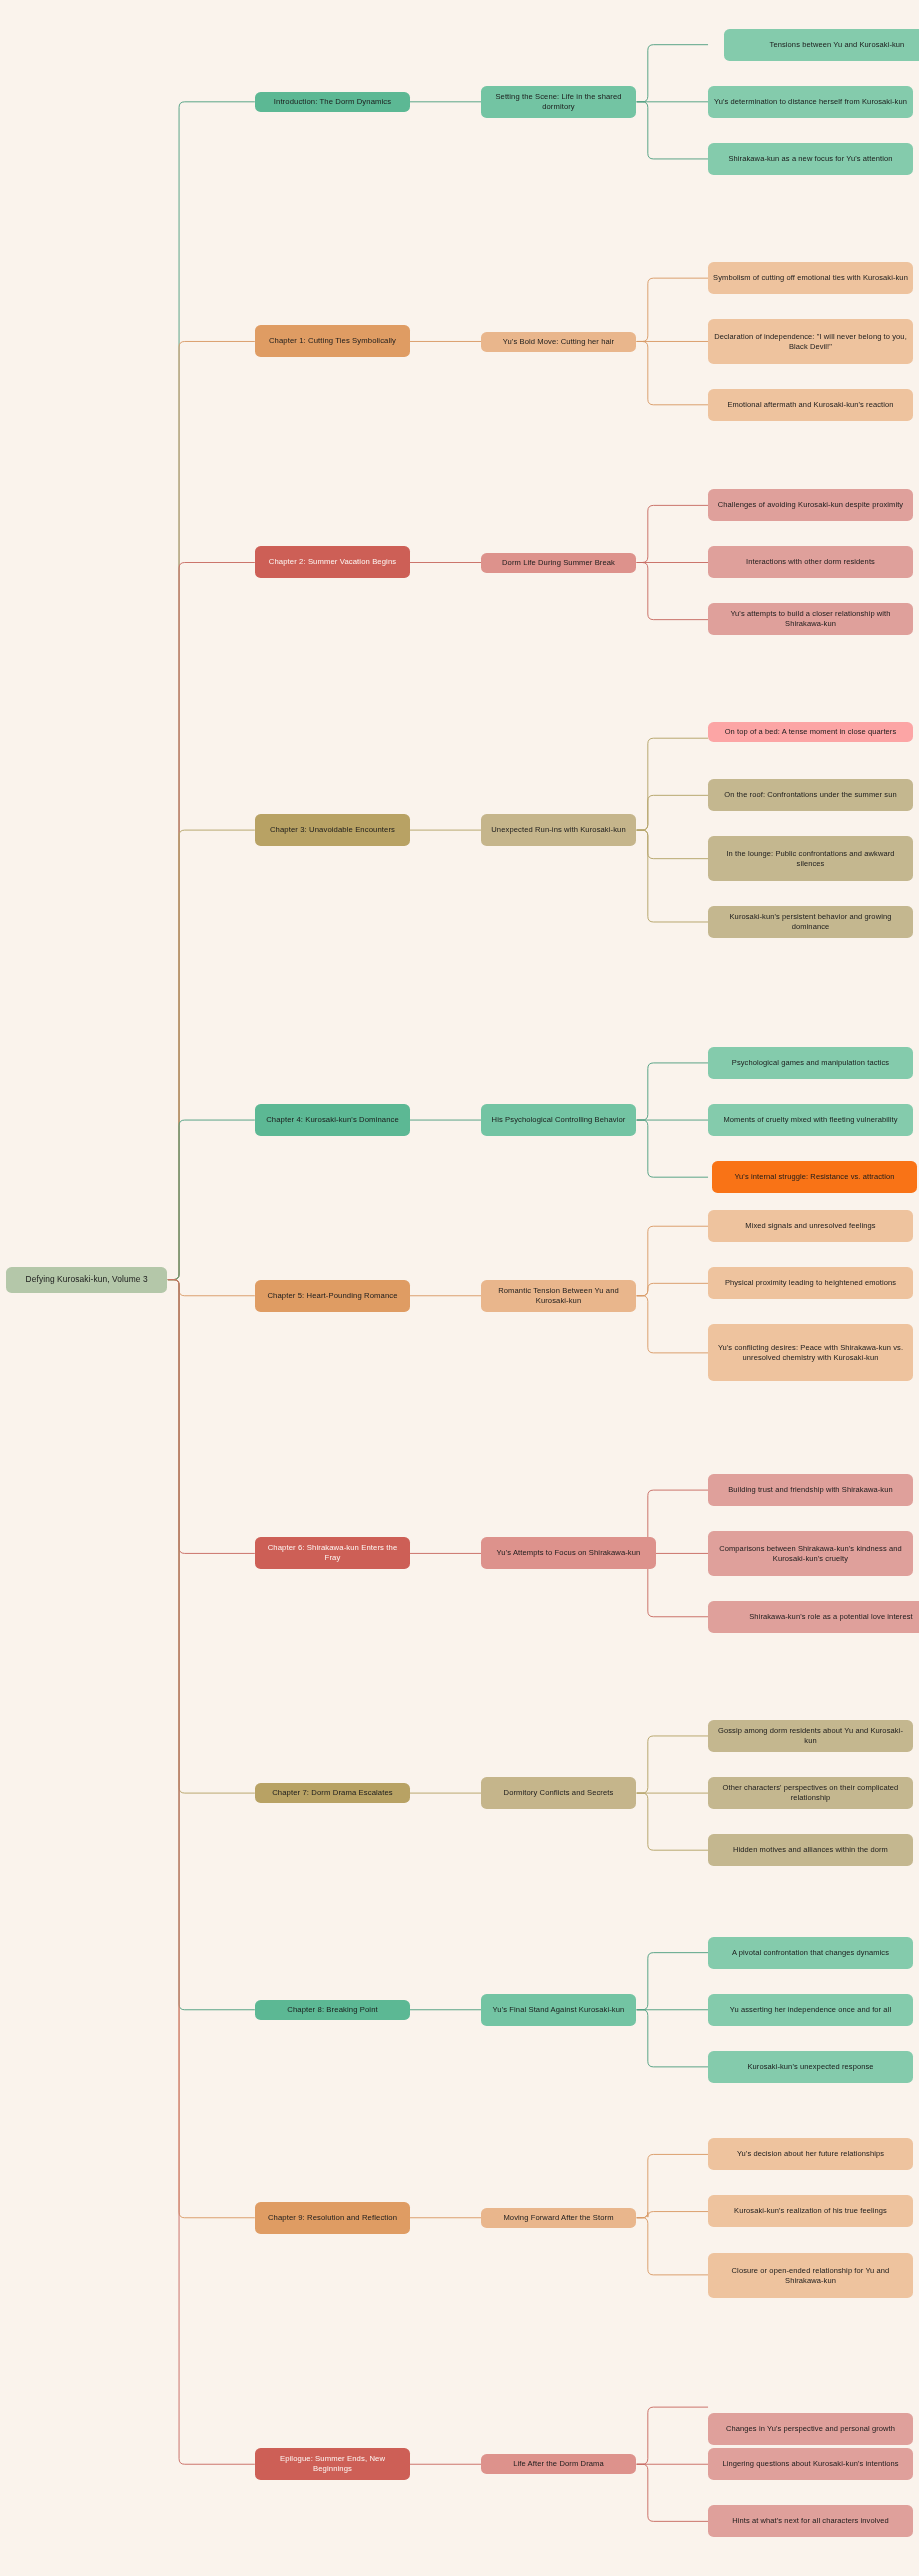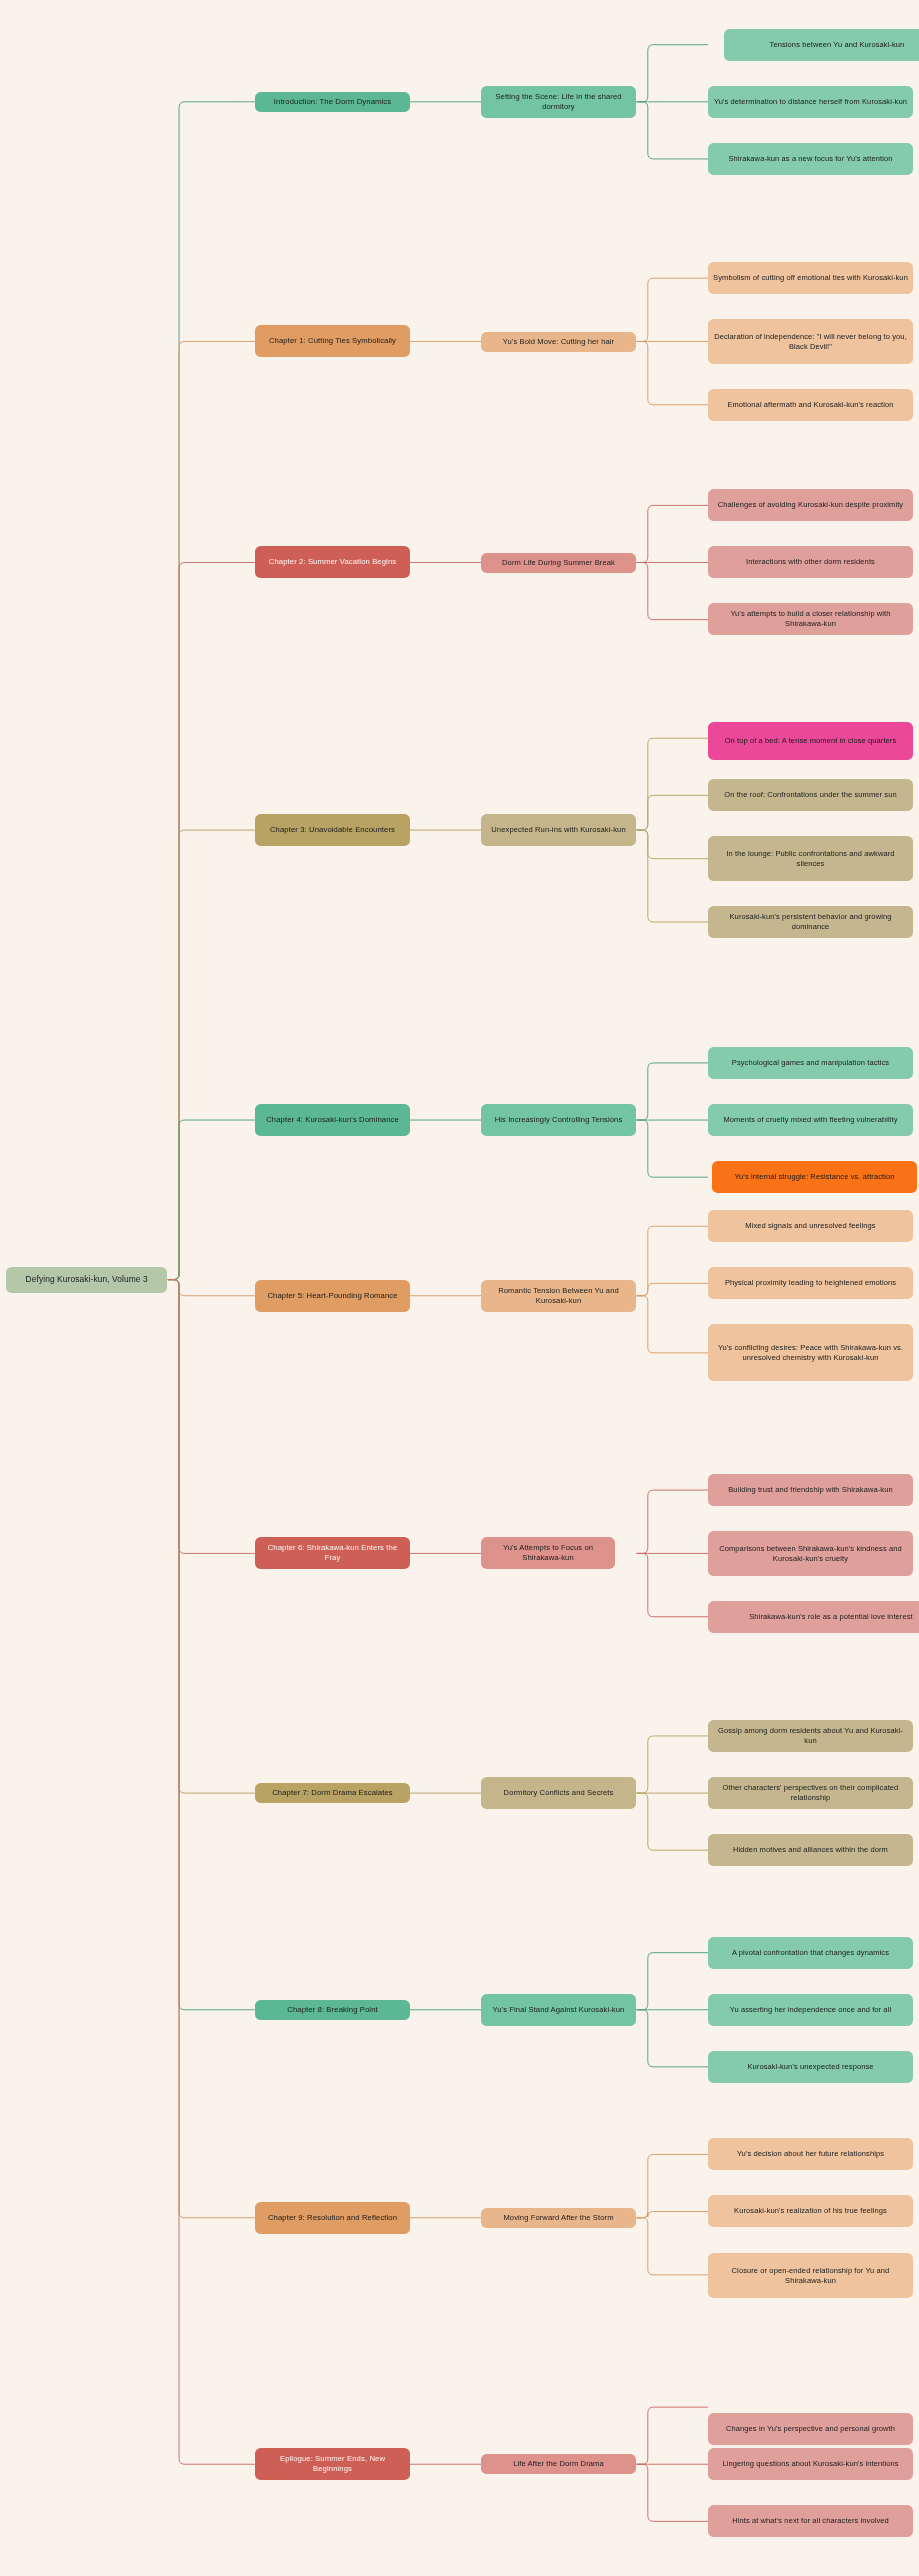--- a/index.html
+++ b/index.html
@@ -114,36 +114,36 @@
       <div class="node l3" style="left: 708px; top: 262px; width: 205px; height: 32px; background: rgb(238, 195, 158);">Symbolism of cutting off emotional ties with Kurosaki-kun</div>
       <div class="node l3" style="left: 708px; top: 319px; width: 205px; height: 45px; background: rgb(238, 195, 158);">Declaration of independence: "I will never belong to you, Black Devil!"</div>
       <div class="node l3" style="left: 708px; top: 389px; width: 205px; height: 32px; background: rgb(238, 195, 158);">Emotional aftermath and Kurosaki-kun's reaction</div>
       <div class="node l1 white-text" style="left: 255px; top: 546px; width: 155px; height: 32px; background: rgb(205, 95, 86);">Chapter 2: Summer Vacation Begins</div>
       <div class="node l2" style="left: 481px; top: 553px; width: 155px; height: 20px; background: rgb(221, 146, 140);">Dorm Life During Summer Break</div>
       <div class="node l3" style="left: 708px; top: 489px; width: 205px; height: 32px; background: rgb(223, 160, 155);">Challenges of avoiding Kurosaki-kun despite proximity</div>
       <div class="node l3" style="left: 708px; top: 546px; width: 205px; height: 32px; background: rgb(223, 160, 155);">Interactions with other dorm residents</div>
       <div class="node l3" style="left: 708px; top: 603px; width: 205px; height: 32px; background: rgb(223, 160, 155);">Yu's attempts to build a closer relationship with Shirakawa-kun</div>
       <div class="node l1" style="left: 255px; top: 814px; width: 155px; height: 32px; background: rgb(184, 162, 100);">Chapter 3: Unavoidable Encounters</div>
       <div class="node l2" style="left: 481px; top: 814px; width: 155px; height: 32px; background: rgb(197, 181, 139);">Unexpected Run-ins with Kurosaki-kun</div>
-      <div class="node l3" style="left: 708px; top: 722px; width: 205px; height: 38px; background: #ec4899;">On top of a bed: A tense moment in close quarters</div>
+      <div class="node l3" style="left: 708px; top: 722px; width: 205px; height: 20px; background: #fca5a5;">On top of a bed: A tense moment in close quarters</div>
       <div class="node l3" style="left: 708px; top: 779px; width: 205px; height: 32px; background: rgb(196, 183, 143);">On the roof: Confrontations under the summer sun</div>
       <div class="node l3" style="left: 708px; top: 836px; width: 205px; height: 45px; background: rgb(196, 183, 143);">In the lounge: Public confrontations and awkward silences</div>
       <div class="node l3" style="left: 708px; top: 906px; width: 205px; height: 32px; background: rgb(196, 183, 143);">Kurosaki-kun's persistent behavior and growing dominance</div>
       <div class="node l1" style="left: 255px; top: 1104px; width: 155px; height: 32px; background: rgb(92, 184, 148); text-align: right;">Chapter 4: Kurosaki-kun's Dominance</div>
-      <div class="node l2" style="left: 481px; top: 1104px; width: 155px; height: 32px; background: rgb(115, 196, 163);">His Increasingly Controlling Tensions</div>
+      <div class="node l2" style="left: 481px; top: 1104px; width: 155px; height: 32px; background: rgb(115, 196, 163);">His Psychological Controlling Behavior</div>
       <div class="node l3" style="left: 708px; top: 1047px; width: 205px; height: 32px; background: rgb(132, 203, 172);">Psychological games and manipulation tactics</div>
       <div class="node l3" style="left: 708px; top: 1104px; width: 205px; height: 32px; background: rgb(132, 203, 172);">Moments of cruelty mixed with fleeting vulnerability</div>
       <div class="node l3" style="left: 712px; top: 1161px; width: 205px; height: 32px; background: #f97316;">Yu's internal struggle: Resistance vs. attraction</div>
       <div class="node l1" style="left: 255px; top: 1280px; width: 155px; height: 32px; background: rgb(223, 156, 99);">Chapter 5: Heart-Pounding Romance</div>
       <div class="node l2" style="left: 481px; top: 1280px; width: 155px; height: 32px; background: rgb(233, 182, 140);">Romantic Tension Between Yu and Kurosaki-kun</div>
       <div class="node l3" style="left: 708px; top: 1210px; width: 205px; height: 32px; background: rgb(238, 195, 158);">Mixed signals and unresolved feelings</div>
       <div class="node l3" style="left: 708px; top: 1267px; width: 205px; height: 32px; background: rgb(238, 195, 158);">Physical proximity leading to heightened emotions</div>
       <div class="node l3" style="left: 708px; top: 1324px; width: 205px; height: 57px; background: rgb(238, 195, 158);">Yu's conflicting desires: Peace with Shirakawa-kun vs. unresolved chemistry with Kurosaki-kun</div>
       <div class="node l1 white-text" style="left: 255px; top: 1537px; width: 155px; height: 32px; background: rgb(205, 95, 86);">Chapter 6: Shirakawa-kun Enters the Fray</div>
-      <div class="node l2" style="left: 481px; top: 1537px; width: 134px; height: 32px; background: rgb(221, 146, 140);">Yu's Attempts to Focus on Shirakawa-kun</div>
+      <div class="node l2" style="left: 481px; top: 1537px; width: 175px; height: 32px; background: rgb(221, 146, 140);">Yu's Attempts to Focus on Shirakawa-kun</div>
       <div class="node l3" style="left: 708px; top: 1474px; width: 205px; height: 32px; background: rgb(223, 160, 155);">Building trust and friendship with Shirakawa-kun</div>
       <div class="node l3" style="left: 708px; top: 1531px; width: 205px; height: 45px; background: rgb(223, 160, 155);">Comparisons between Shirakawa-kun's kindness and Kurosaki-kun's cruelty</div>
       <div class="node l3" style="left: 708px; top: 1601px; width: 223px; height: 32px; background: rgb(223, 160, 155); padding-left: 28px;">Shirakawa-kun's role as a potential love interest</div>
       <div class="node l1" style="left: 255px; top: 1783px; width: 155px; height: 20px; background: rgb(184, 162, 100);">Chapter 7: Dorm Drama Escalates</div>
       <div class="node l2" style="left: 481px; top: 1777px; width: 155px; height: 32px; background: rgb(197, 181, 139);">Dormitory Conflicts and Secrets</div>
       <div class="node l3" style="left: 708px; top: 1720px; width: 205px; height: 32px; background: rgb(196, 183, 143);">Gossip among dorm residents about Yu and Kurosaki-kun</div>
       <div class="node l3" style="left: 708px; top: 1777px; width: 205px; height: 32px; background: rgb(196, 183, 143);">Other characters' perspectives on their complicated relationship</div>
       <div class="node l3" style="left: 708px; top: 1834px; width: 205px; height: 32px; background: rgb(196, 183, 143);">Hidden motives and alliances within the dorm</div>
       <div class="node l1" style="left: 255px; top: 2000px; width: 155px; height: 20px; background: rgb(92, 184, 148);">Chapter 8: Breaking Point</div>
       <div class="node l2" style="left: 481px; top: 1994px; width: 155px; height: 32px; background: rgb(115, 196, 163);">Yu's Final Stand Against Kurosaki-kun</div>

